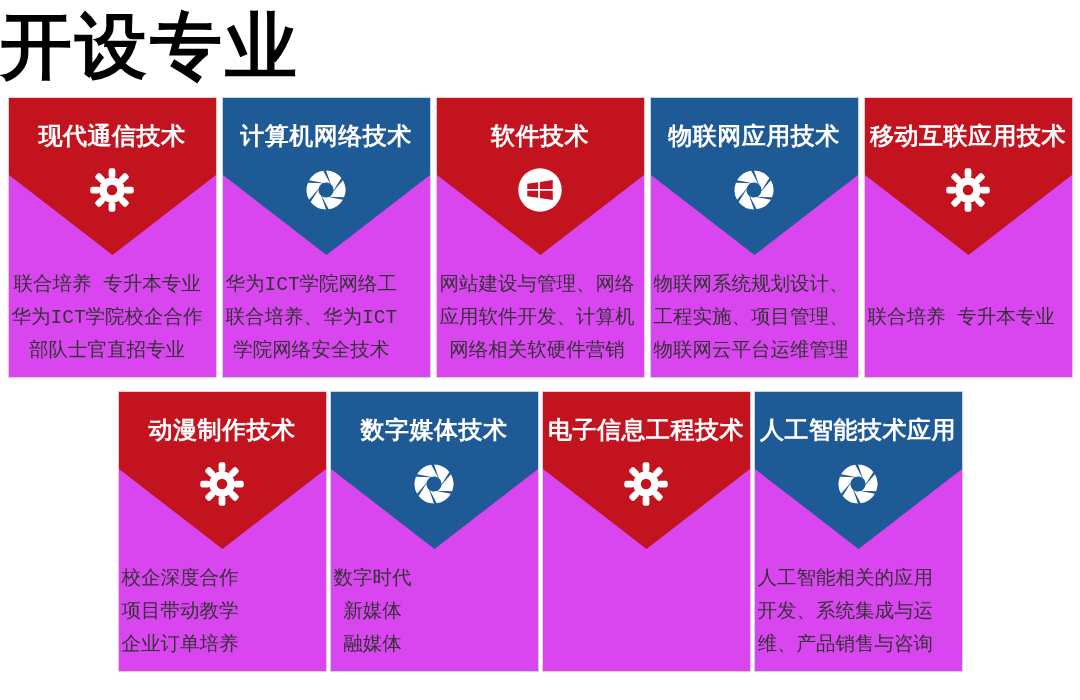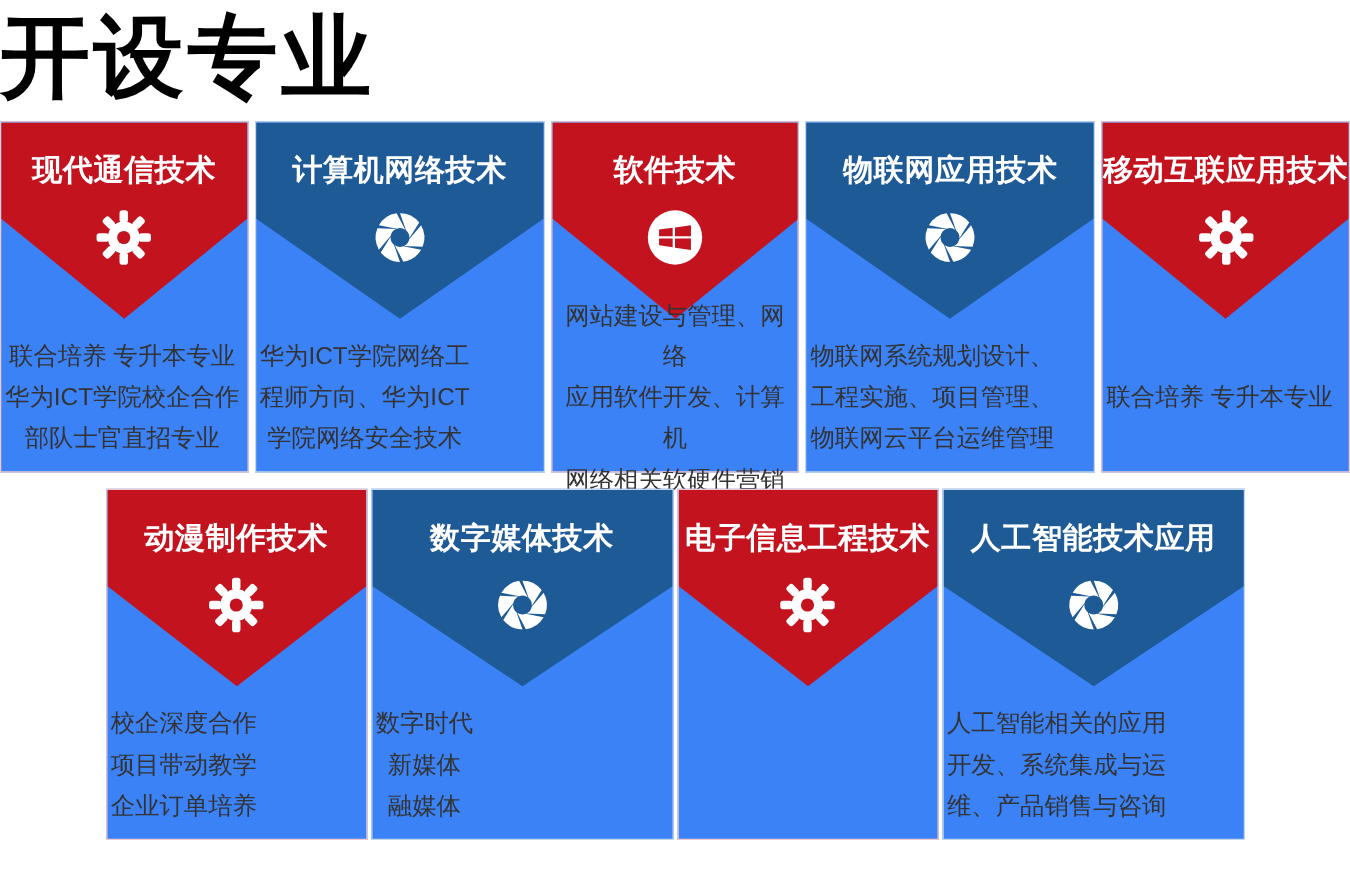--- a/index.html
+++ b/index.html
@@ -36,26 +36,27 @@
     gap: 5px;
   }
   .row-2 {
     margin-top: 13px;
     gap: 3px;
   }
   .card {
     position: relative;
     width: 207px;
     height: 279px;
-    background: #3b82f6;
+    background: #d946ef;
     border: 1px solid #ddd;
     box-sizing: content-box;
+    font-family: Liberation Mono, monospace;
   }
   .card.red  { border-color: var(--red-border);  --card-color: var(--red); }
-  .card.blue { border-color: var(--blue-border); padding-left: 33px; --card-color: var(--blue); }
+  .card.blue { border-color: var(--blue-border); --card-color: var(--blue); }
   .pennant {
     position: absolute;
     top: 0; left: 0;
     width: 100%;
     height: 160px;
     display: block;
   }
   .pennant polygon { fill: var(--card-color); }
   .card-title {
     position: absolute;
@@ -142,21 +143,21 @@
           <path d="M0,-26 A26,26 0 0 1 20.5,-16 L9.98,0.7 A10,10 0 0 0 6.43,-7.66 Z" transform="rotate(120)"></path>
           <path d="M0,-26 A26,26 0 0 1 20.5,-16 L9.98,0.7 A10,10 0 0 0 6.43,-7.66 Z" transform="rotate(180)"></path>
           <path d="M0,-26 A26,26 0 0 1 20.5,-16 L9.98,0.7 A10,10 0 0 0 6.43,-7.66 Z" transform="rotate(240)"></path>
           <path d="M0,-26 A26,26 0 0 1 20.5,-16 L9.98,0.7 A10,10 0 0 0 6.43,-7.66 Z" transform="rotate(300)"></path>
         </g>
       </svg>
 
     </div>
     <div class="card-desc-area">
       <div class="card-desc">华为ICT学院网络工
-程师方向、华为ICT
+联合培养、华为ICT
 学院网络安全技术</div>
     </div>
   </div>
       <div class="card red">
     <svg class="pennant" viewBox="0 0 209 160" preserveAspectRatio="none" aria-hidden="true">
       <polygon points="0,0 209,0 209,77 104.5,157 0,77"></polygon>
     </svg>
     <div class="card-title">软件技术</div>
     <div class="icon-wrap">
 

